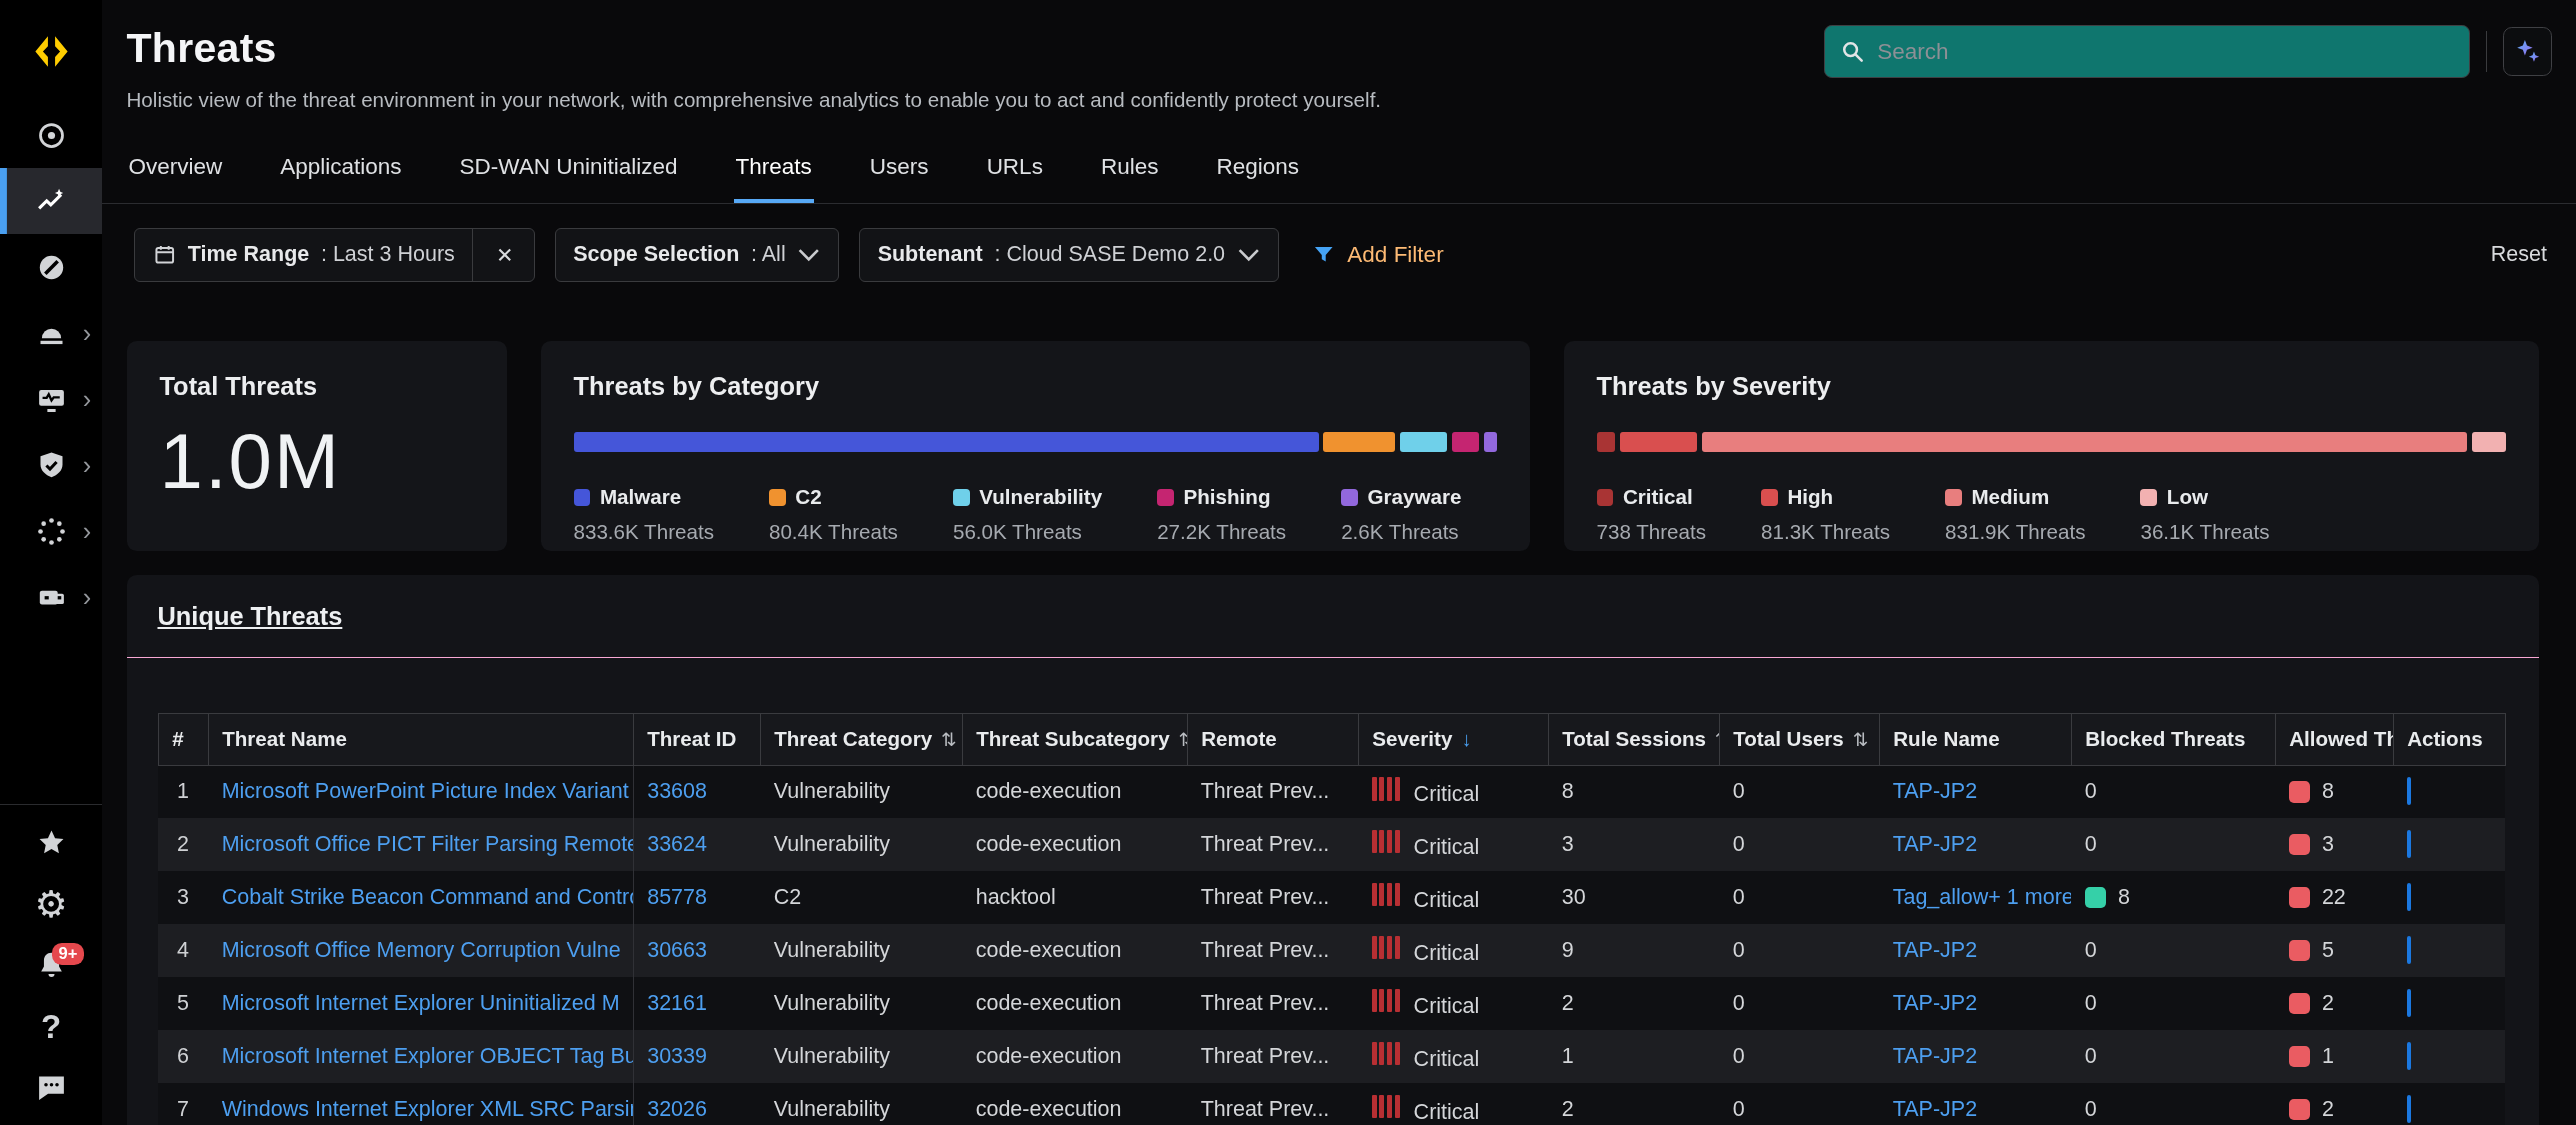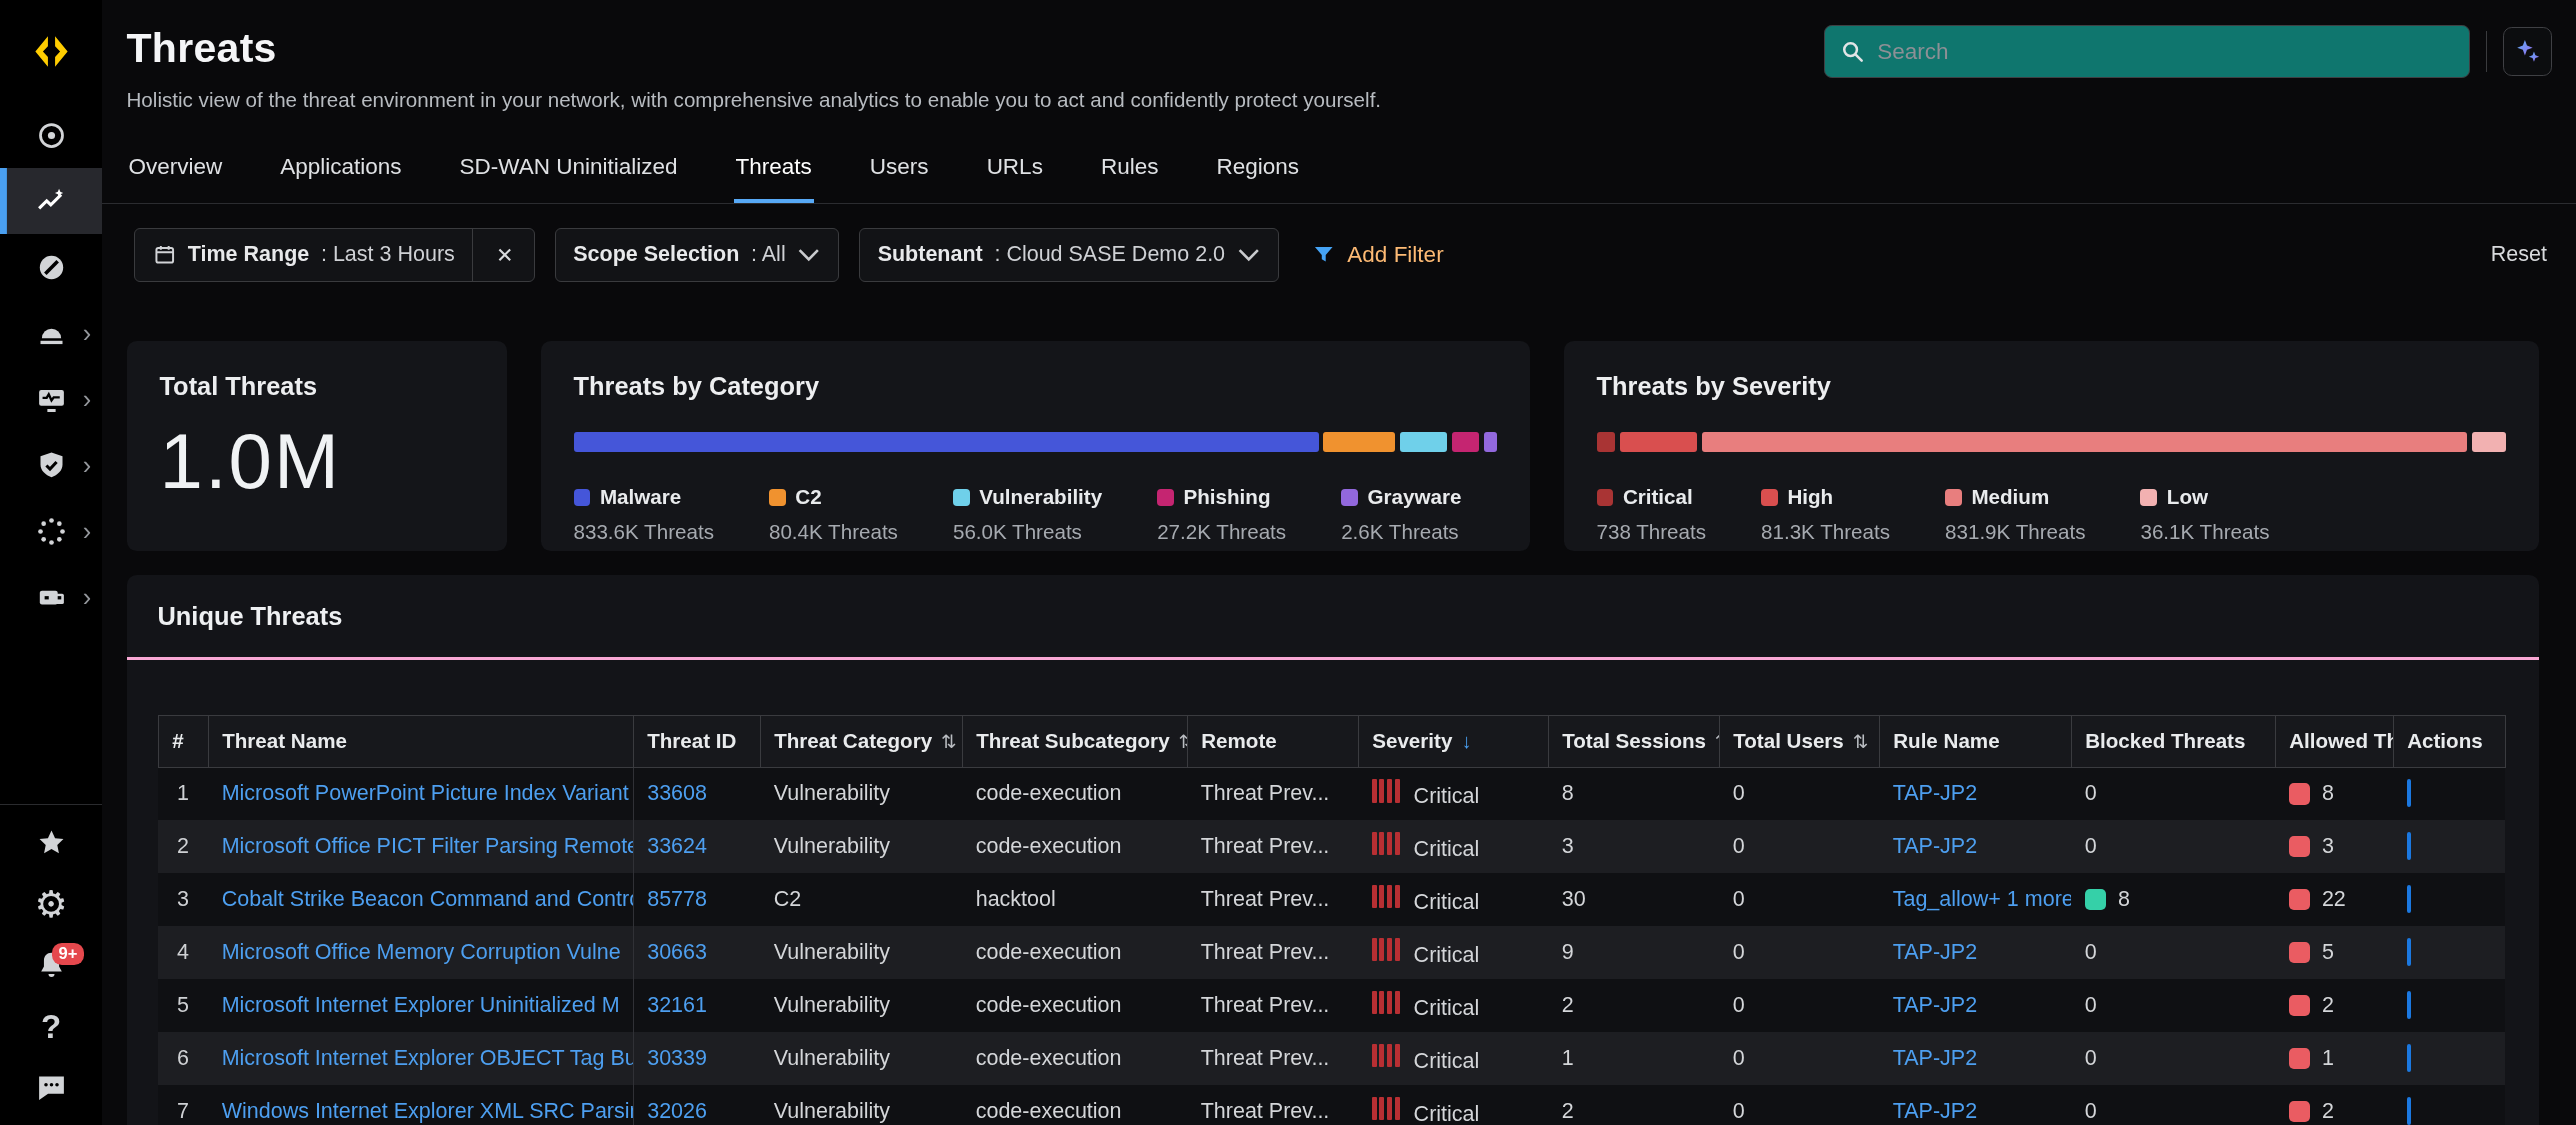--- a/index.html
+++ b/index.html
@@ -87,21 +87,21 @@
   .stacked-bar { display:flex; gap:4.9px; height:20.6px; margin-top:31px; }
   .seg { border-radius:2.9px; }
   .legend { display:flex; margin-top:33px; }
   .legend .leg { margin-right:55px; }
   .leg-top { display:flex; align-items:center; gap:9.8px; }
   .leg-swatch { width:16.6px; height:16.6px; border-radius:3.9px; flex:none; }
   .leg-name { font-size:20.6px; font-weight:700; color:#e9ebed; white-space:nowrap; }
   .leg-val { margin-top:10.8px; font-size:20.6px; color:#a6aab0; white-space:nowrap; }
   
   .panel { margin:24.5px 37px 0 24.5px; background:#131418; border-radius:9.8px; height:685px; }
-  .panel-head { padding:27px 31px 25.4px; border-bottom:3px solid #f9a8d4; }
+  .panel-head { padding:27px 31px 25.4px; border-bottom:1px solid #f9a8d4;text-decoration:underline; }
   .panel-title { font-size:25.4px; font-weight:600; color:#eef0f2; }
   .table-wrap { padding:55px 35px 0 31px; }
   table { width:100%; border-collapse:collapse; table-layout:fixed; }
   th {
     height:52px; border:1px solid #3a3b3f; background:#17181c;
     font-size:20.6px; font-weight:700; color:#e9ebed; text-align:left;
     padding:0 13.7px; white-space:nowrap; overflow:hidden;
   }
   th .sort { margin-left:8.8px; color:#b9bcc1; font-size:18.6px; font-weight:400; }
   th .sort.active-sort { color:#4a9ff0; font-size:20.6px; }

